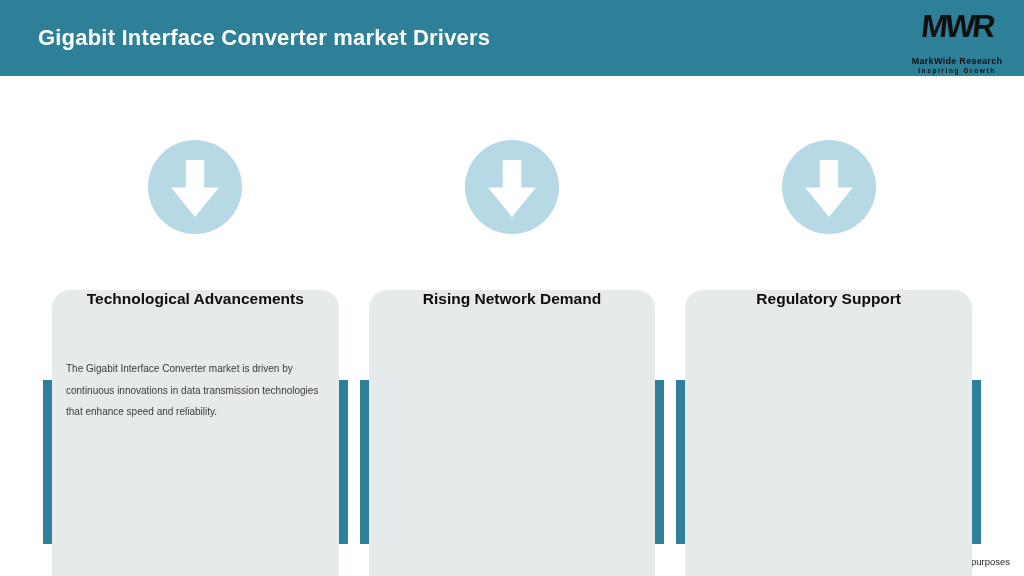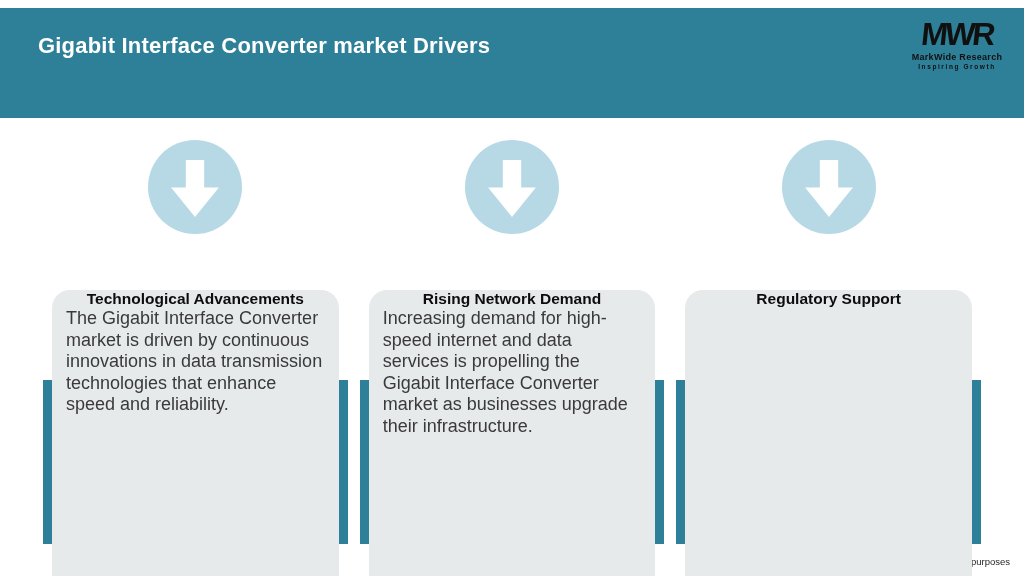--- a/index.html
+++ b/index.html
@@ -12,36 +12,36 @@
   *{margin:0;padding:0;box-sizing:border-box;}
   html,body{width:1024px;height:576px;}
   body{
     position:relative;
     background:#ffffff;
     font-family:"Liberation Sans","DejaVu Sans",sans-serif;
     overflow:hidden;
   }
   
   .header{
-    position:absolute;top:8px;left:0;width:1024px;height:110px;
+    position:absolute;top:0;left:0;width:1024px;height:76px;
     background:var(--teal);
   }
   .page-title{
     position:absolute;left:38px;top:25px;
     color:#ffffff;font-size:22px;font-weight:bold;letter-spacing:.2px;
   }
   .brand{
     position:absolute;right:12px;top:11px;width:110px;
     text-align:center;color:#101010;
   }
   .brand .monogram{
     font-size:32px;font-weight:900;letter-spacing:-3px;line-height:30px;
     transform:skewX(-6deg);color:#101010;
   }
-  .brand .name{font-size:9px;font-weight:bold;letter-spacing:.3px;margin-top:3px;}
+  .brand .name{font-size:9px;font-weight:bold;letter-spacing:.3px;margin-top:15px;}
   .brand .tagline{font-size:6.5px;font-weight:bold;letter-spacing:1.6px;margin-top:1px;}
   
   .cards{
     position:absolute;top:178px;left:0;width:1024px;
     display:flex;gap:30px;padding:0 52px;
   }
   .column{flex:1;position:relative;}
   .accent-band{
     position:absolute;left:-9px;right:-9px;top:202px;height:164px;
     background:var(--teal);z-index:0;
@@ -49,21 +49,22 @@
   .card{
     position:relative;z-index:1;height:355px;
     background:var(--card-gray);border-radius:18px;
     padding:0 14px;
   }
   .card-title{
     margin-top:112px;text-align:center;
     font-size:15.5px;font-weight:bold;color:var(--title-text);
   }
   .card-body{
-    font-size:18px;line-height:21.5px;color:var(--body-text);
+    margin-top:50px;
+    font-size:10px;line-height:21.5px;color:var(--body-text);
   }
   .circle{
     position:absolute;z-index:2;top:-38px;left:50%;transform:translateX(-50%);
     width:94px;height:94px;border-radius:50%;
     background:var(--circle-blue);
     display:flex;align-items:center;justify-content:center;
   }
   .circle svg{display:block;margin-top:2px;}
   
   .source-line{
@@ -108,21 +109,20 @@
     <div class="accent-band"></div>
     <div class="circle">
       <span>
         <svg viewBox="0 0 52 62" width="48" height="57">
             <path d="M16 0 h20 v30 h16 L26 62 L0 30 h16 Z" fill="#ffffff"></path>
           </svg>
       </span>
     </div>
     <div class="card">
       <div class="card-title">Rising Network Demand</div>
-      <div class="card-body">Increasing demand for high-speed internet and data services is propelling the Gigabit Interface Converter market as businesses upgrade their infrastructure.</div>
     </div>
   </div>
 
   <div class="column">
     <div class="accent-band"></div>
     <div class="circle">
       <span>
         <svg viewBox="0 0 52 62" width="48" height="57">
             <path d="M16 0 h20 v30 h16 L26 62 L0 30 h16 Z" fill="#ffffff"></path>
           </svg>

